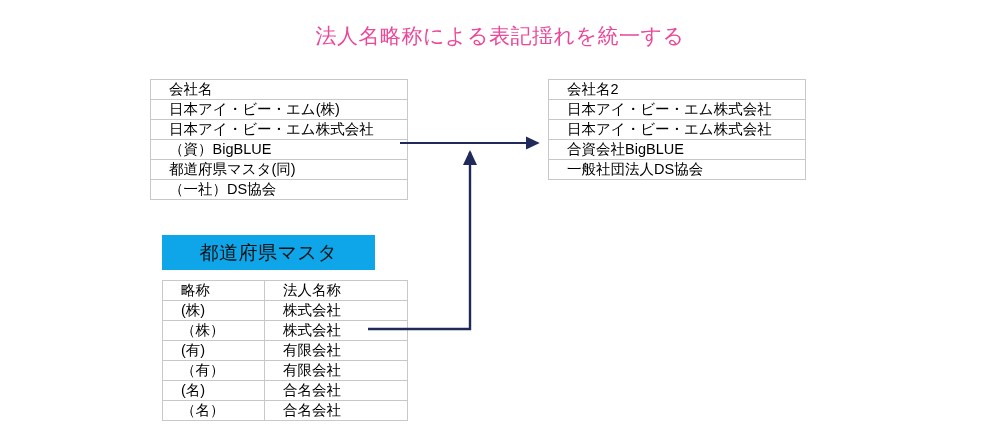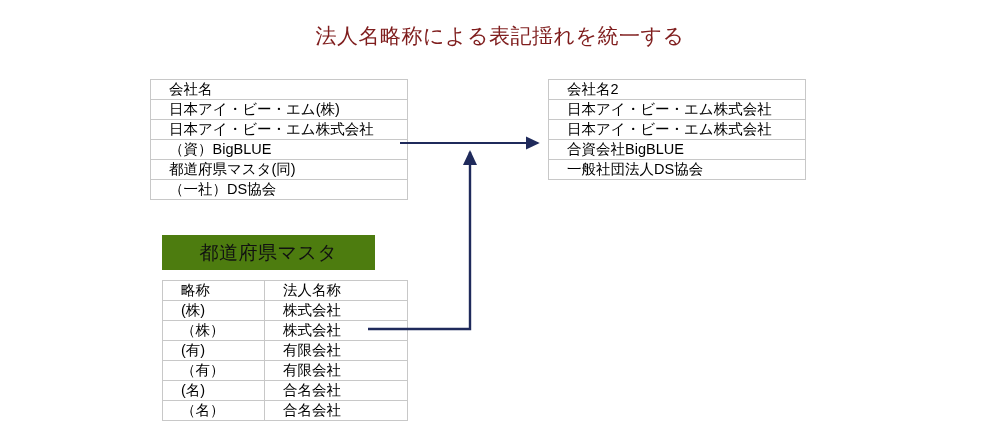--- a/index.html
+++ b/index.html
@@ -24,21 +24,21 @@
   
   .title {
     position: absolute;
     left: 0;
     top: 22px;
     width: 1000px;
     text-align: center;
     font-size: 21px;
     line-height: 28px;
     letter-spacing: 0.5px;
-    color: #7f1d1d;
+    color: #ec4899;
     white-space: nowrap;
   }
 
   
   .tbl {
     position: absolute;
     border-collapse: collapse;
     table-layout: fixed;
     background: #ffffff;
   }
@@ -70,21 +70,21 @@
   }
   #table-company-right td { width: 236px; }
 
   
   .master-header {
     position: absolute;
     left: 162px;
     top: 235px;
     width: 213px;
     height: 35px;
-    background: #4d7c0f;
+    background: #0ea5e9;
     display: flex;
     align-items: center;
     justify-content: center;
     font-size: 19px;
     color: #111111;
     letter-spacing: 0.5px;
     white-space: nowrap;
   }
 
   #table-master {

